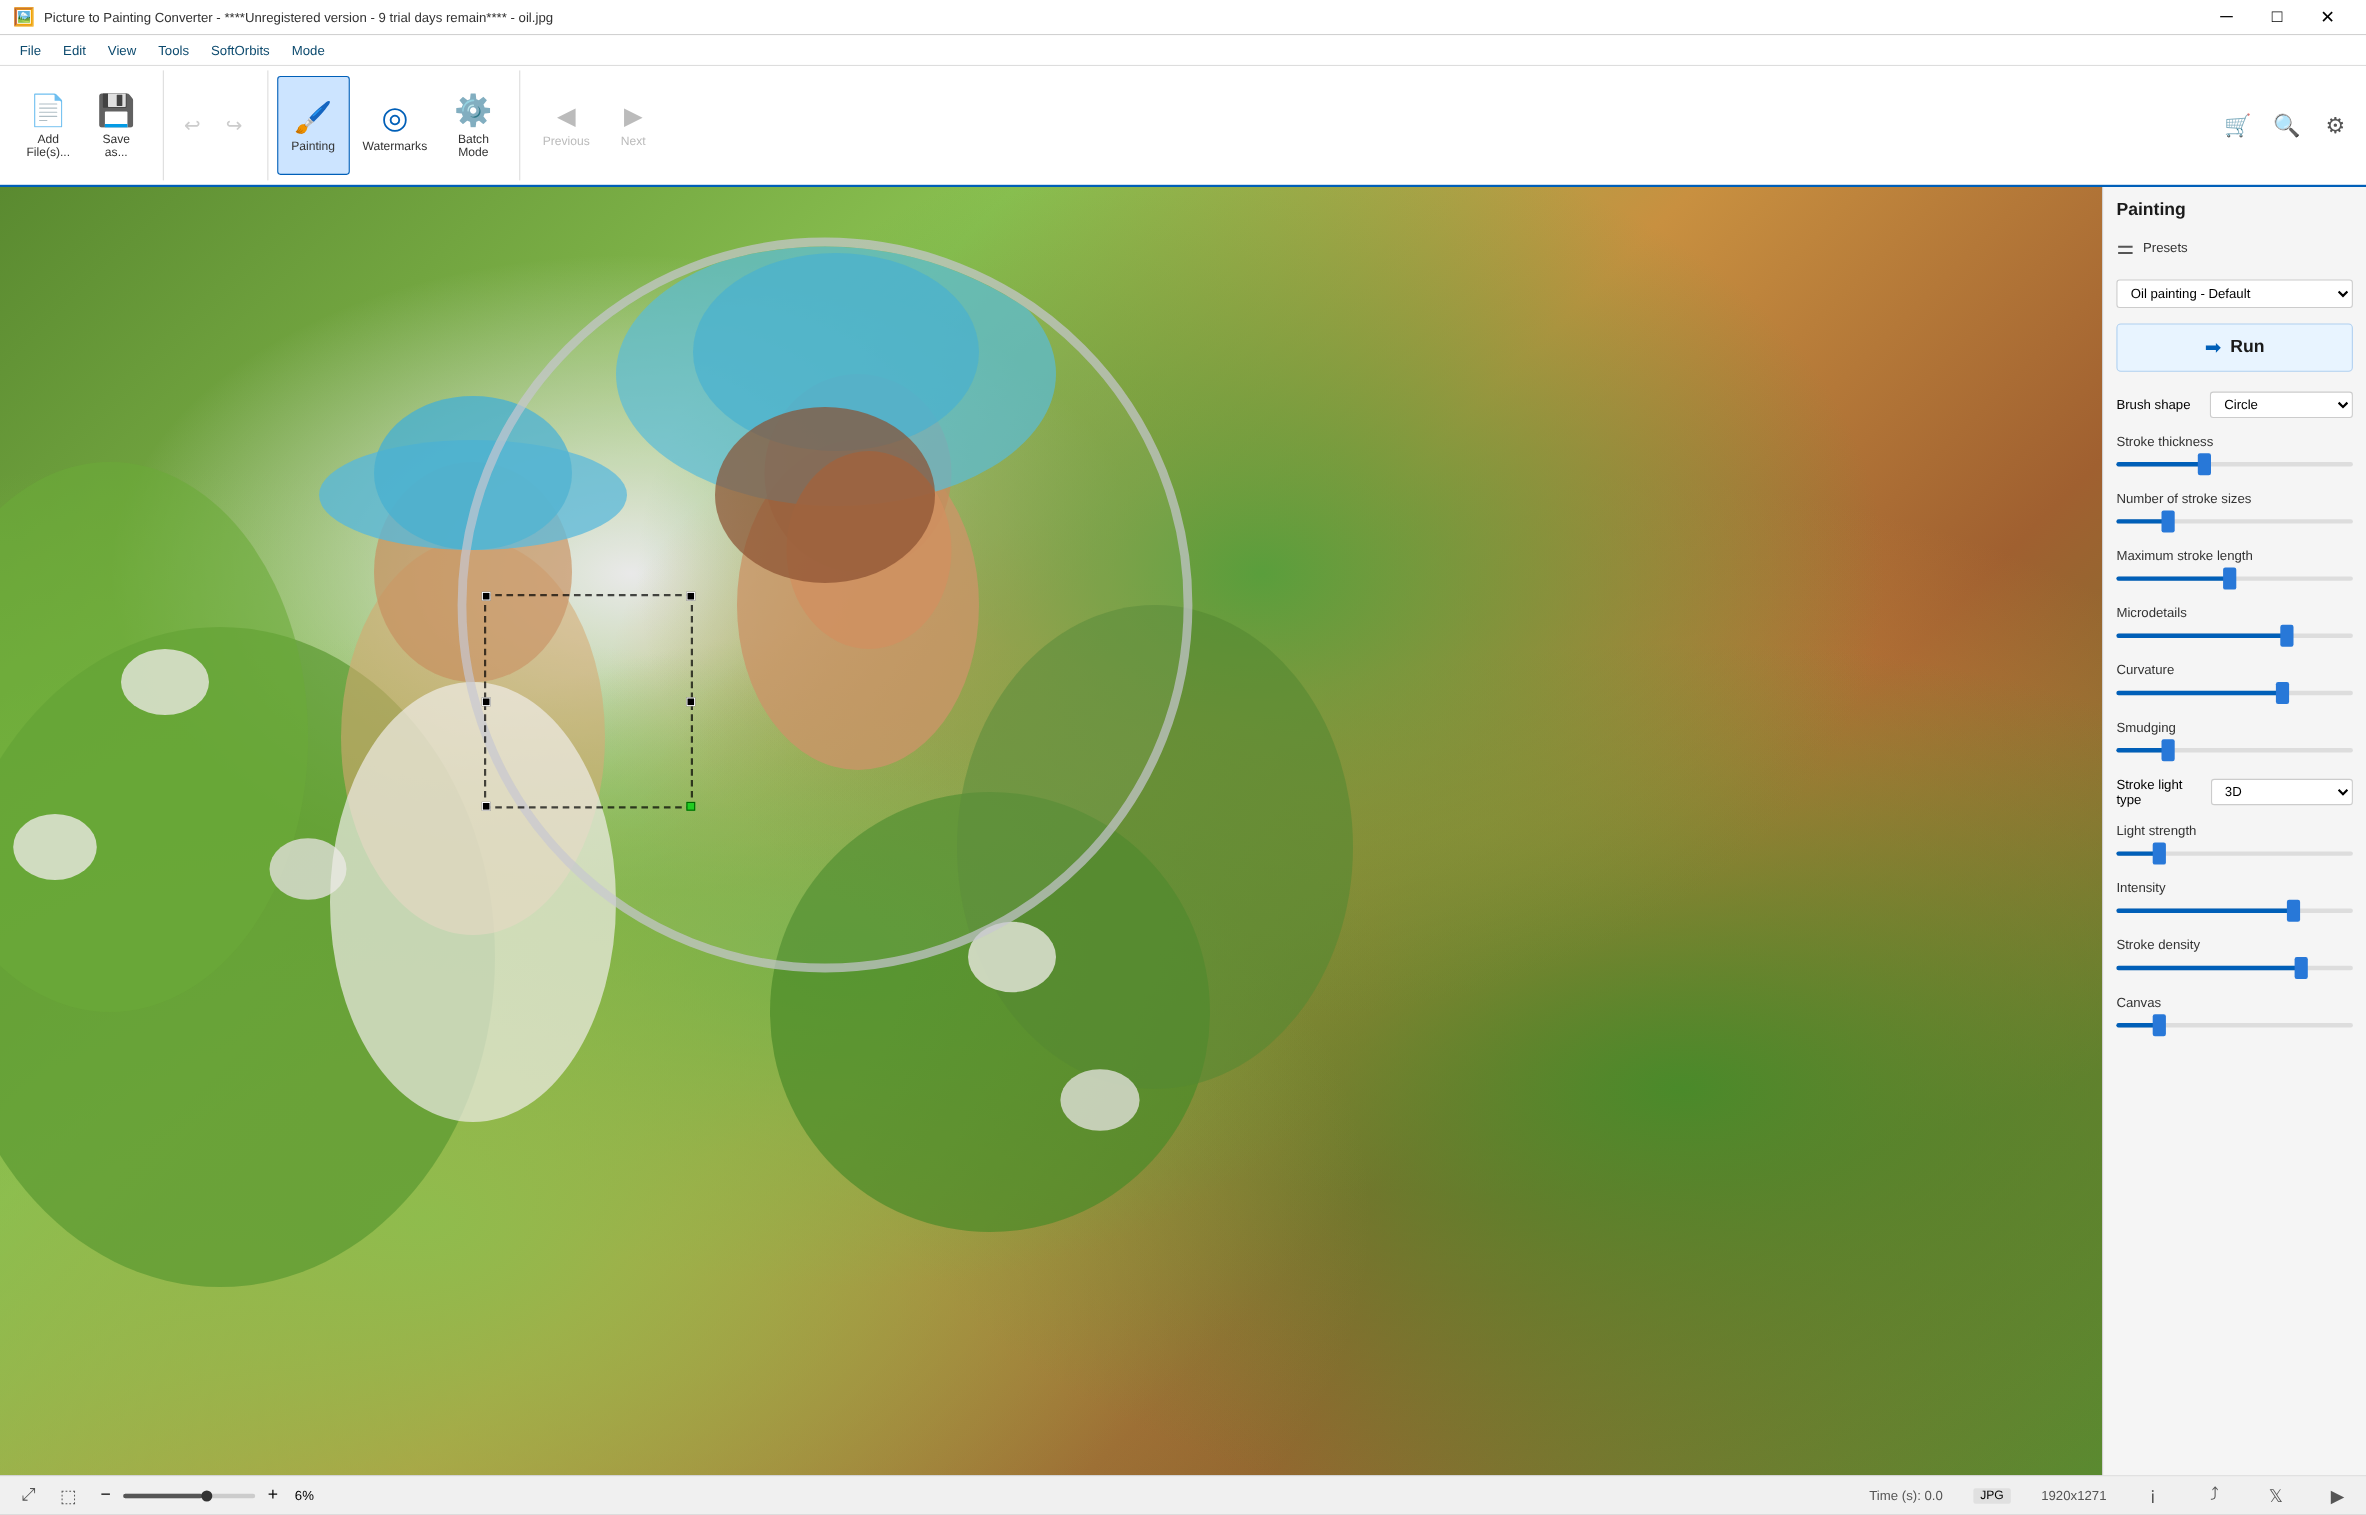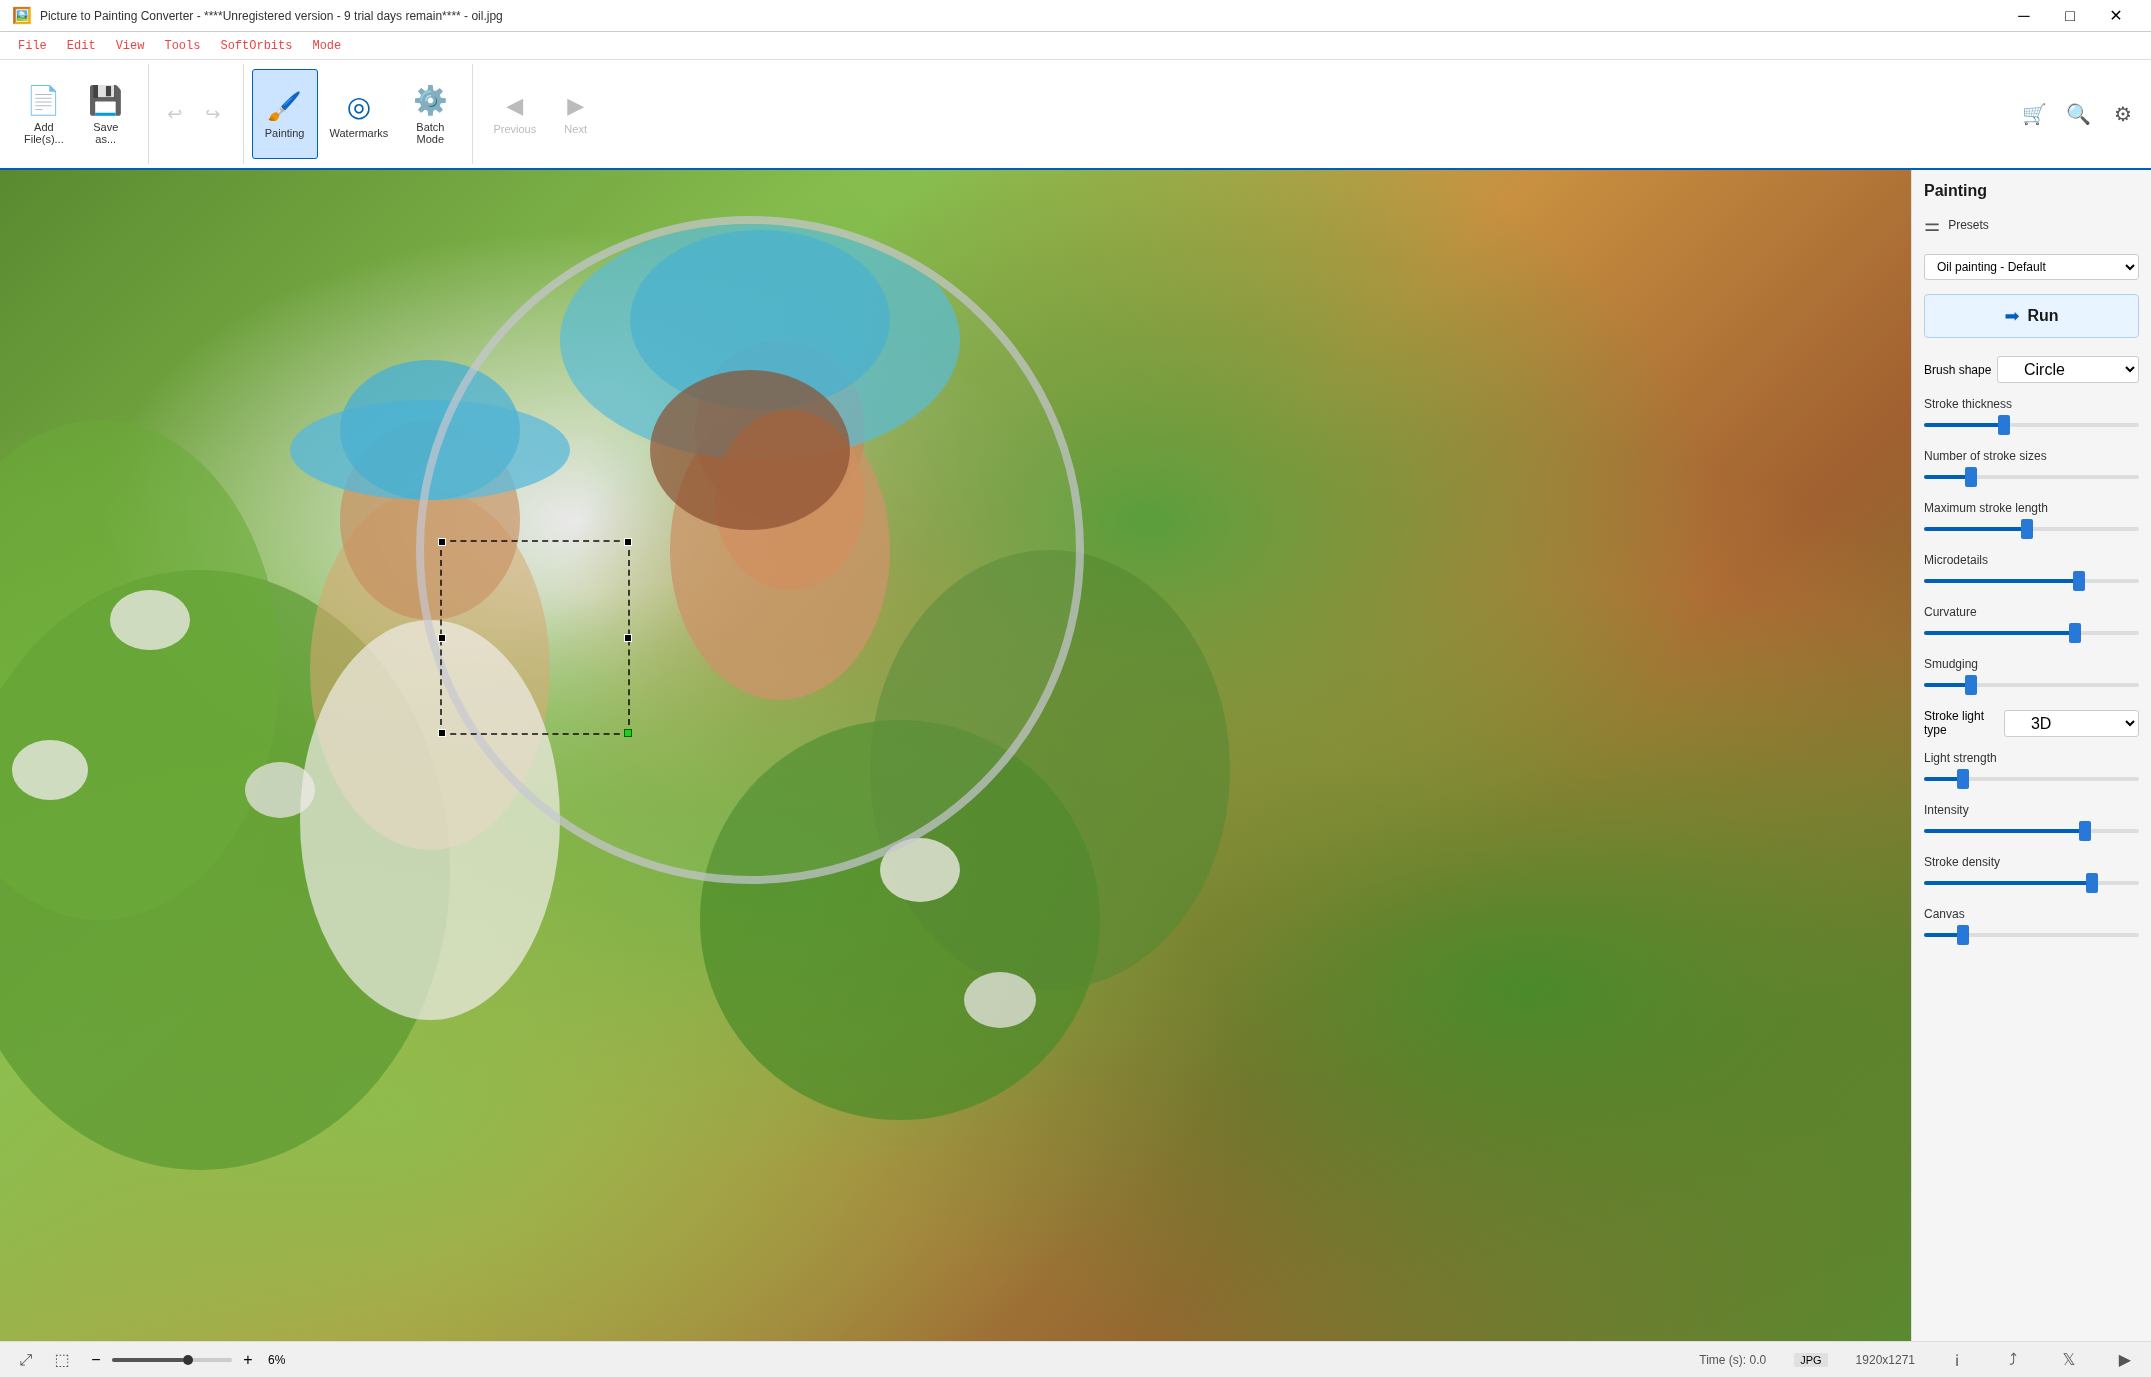--- a/index.html
+++ b/index.html
@@ -31,22 +31,21 @@
       height: 28px;
       display: flex;
       align-items: center;
       padding: 0 8px;
       border-bottom: 1px solid #ddd;
     }
     .menu-item {
       padding: 4px 10px;
       cursor: pointer;
       font-size: 12px;
-      color: #ef4444;
-      font-family: Liberation Mono, monospace;
+      color: #0c4a6e;
     }
 
     
     .toolbar {
       background: #fff;
       height: 110px;
       display: flex;
       align-items: center;
       padding: 4px 8px;
       border-bottom: 2px solid #005fb8;
@@ -261,26 +260,26 @@
       transform: translateY(-50%);
       cursor: pointer;
     }
     .param-select-row {
       display: flex;
       align-items: center;
       justify-content: space-between;
       margin-bottom: 14px;
     }
     .param-select {
-      width: 142px;
-      padding: 3px 22px;
+      width: 130px;
+      padding: 3px 8px;
       border: 1px solid #ccc;
       border-radius: 3px;
       background: white;
-      font-size: 16px;
+      font-size: 12px;
     }
 
     
     .status-bar {
       height: 36px;
       background: #f0f0f0;
       border-top: 1px solid #ddd;
       display: flex;
       align-items: center;
       padding: 0 12px;

